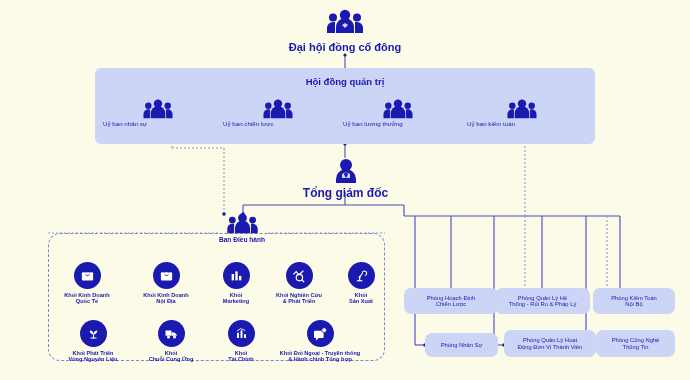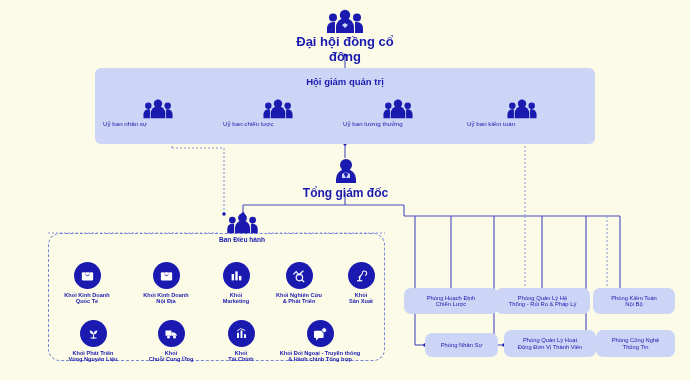--- a/index.html
+++ b/index.html
@@ -22,21 +22,21 @@
 
   .node-label {
     color: #1a1ab0;
     font-weight: bold;
     line-height: 1.12;
     white-space: pre-line;
   }
 
   
   #shareholders { left: 285px; top: 8px; width: 120px; }
-  #shareholders .node-label { font-size: 13px; margin-top: 1px; }
+  #shareholders .node-label { font-size: 11px; margin-top: 7px; }
 
   
   #board-panel {
     position: absolute;
     left: 95px; top: 68px;
     width: 500px; height: 76px;
     background: #ccd5f5;
     border-radius: 6px;
   }
   #board-title {
@@ -167,21 +167,21 @@
       <circle cx="30" cy="9.5" r="4" fill="#1a1ab0"></circle>
       <path d="M0 25 v-5 a6 6 0 0 1 6-6 h2 v11z" fill="#1a1ab0"></path>
       <path d="M36 25 v-5 a6 6 0 0 0 -6-6 h-2 v11z" fill="#1a1ab0"></path>
       <path d="M9 25 v-6 a9 9 0 0 1 18 0 v6z" fill="#1a1ab0"></path>
       <path d="M18 15 l-3 2 l3 3 l3 -3z" fill="#ccd5f5"></path>
     </svg>
     <div class="node-label">Đại hội đồng cổ đông</div>
   </div>
 
   <div id="board-panel">
-    <div id="board-title">Hội giám quản trị</div>
+    <div id="board-title">Hội đồng quản trị</div>
 
     <div class="committee" id="committee-hr">
       <svg class="people-icon" width="30" height="21" viewBox="0 0 36 26" xmlns="http://www.w3.org/2000/svg">
         <circle cx="18" cy="7" r="5.2" fill="#1a1ab0"></circle>
         <circle cx="6" cy="9.5" r="4" fill="#1a1ab0"></circle>
         <circle cx="30" cy="9.5" r="4" fill="#1a1ab0"></circle>
         <path d="M0 25 v-5 a6 6 0 0 1 6-6 h2 v11z" fill="#1a1ab0"></path>
         <path d="M36 25 v-5 a6 6 0 0 0 -6-6 h-2 v11z" fill="#1a1ab0"></path>
         <path d="M9 25 v-6 a9 9 0 0 1 18 0 v6z" fill="#1a1ab0"></path>
       </svg>

